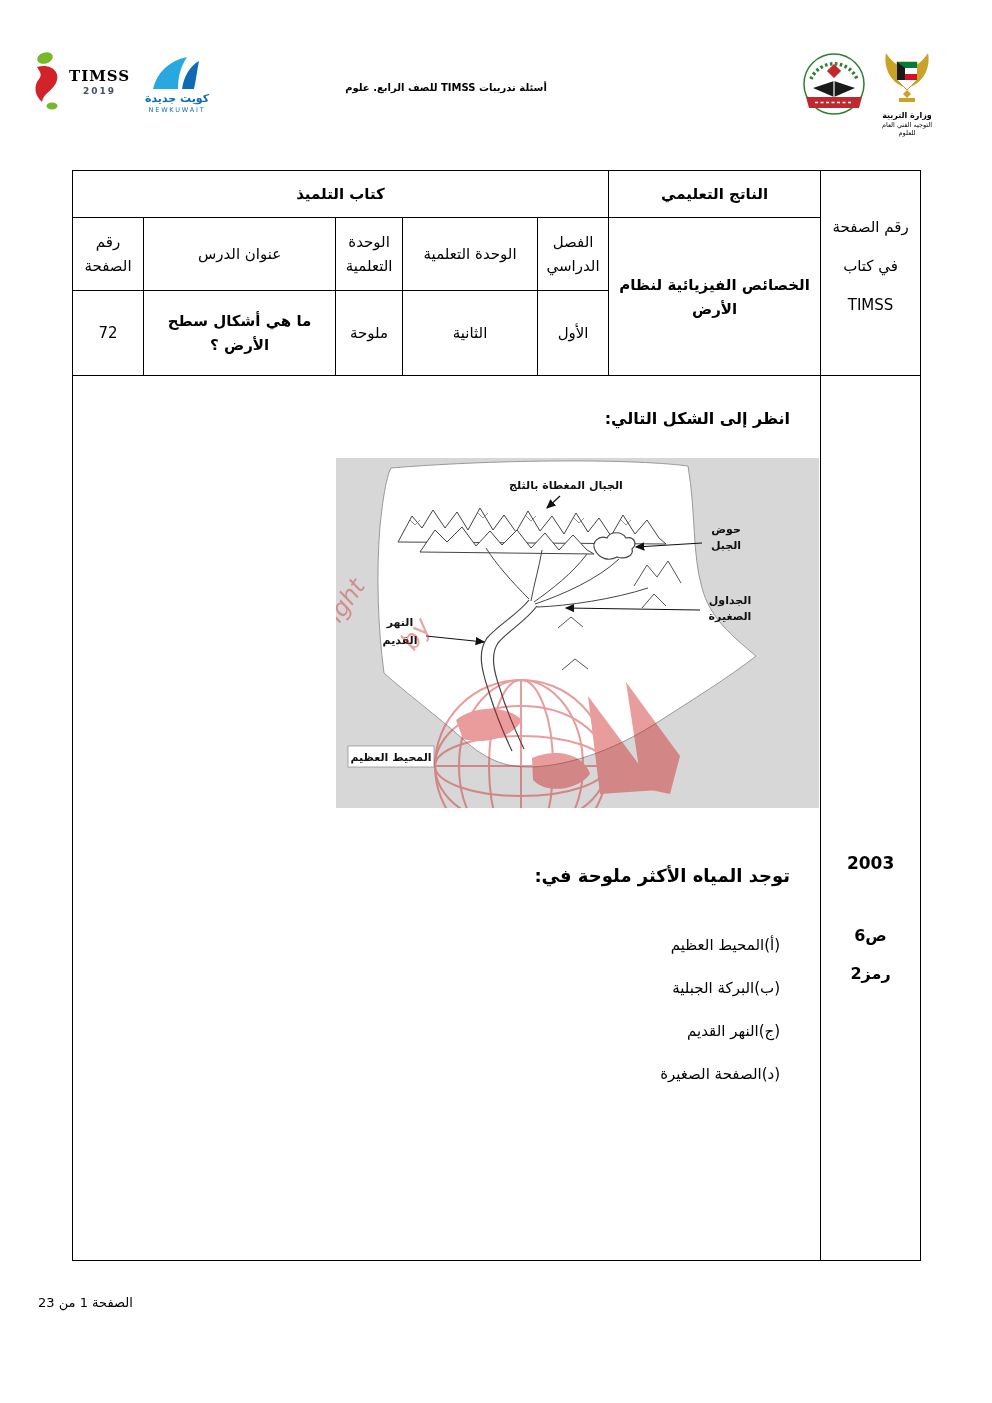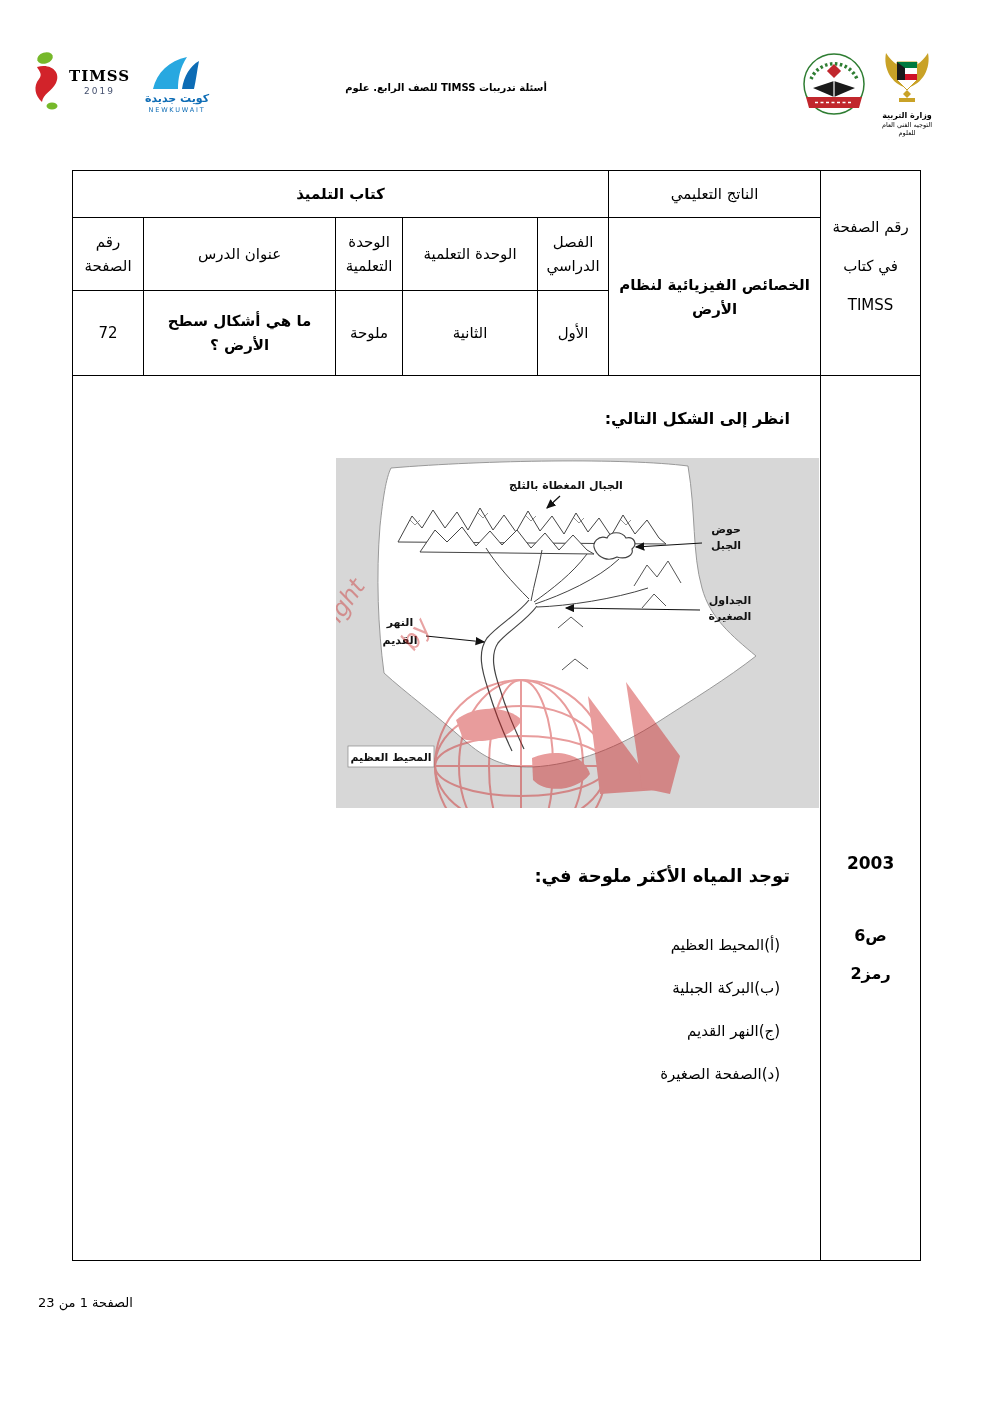--- a/index.html
+++ b/index.html
@@ -4,38 +4,38 @@
 <style>
   html,body{margin:0;padding:0;}
   body{
     width:992px;height:1403px;position:relative;background:#ffffff;
     font-family:"DejaVu Sans",sans-serif;color:#000;overflow:hidden;
   }
   
   .timss-logo{position:absolute;left:30px;top:50px;display:flex;align-items:center;gap:5px;}
   .timss-wordmark{text-align:center;}
   .tw-name{display:block;font-family:"DejaVu Serif",serif;font-size:15px;letter-spacing:1px;font-weight:600;}
-  .tw-year{display:block;font-size:9px;color:#44506e;letter-spacing:2px;margin-top:1px;}
+  .tw-year{display:block;font-size:9px;color:#44506e;letter-spacing:2px;margin-top:1px;font-weight:bold;}
   .nk-logo{position:absolute;left:140px;top:56px;width:74px;text-align:center;}
   .nk-ar{font-size:11px;font-weight:bold;color:#0d6cb5;margin-top:-2px;}
   .nk-en{font-size:6.5px;letter-spacing:1.8px;color:#0d6cb5;margin-top:1px;}
   .doc-title{position:absolute;left:296px;top:82px;width:300px;text-align:center;
     font-weight:bold;font-size:10px;direction:rtl;}
   .emblem-a{position:absolute;left:795px;top:52px;width:78px;text-align:center;}
   .emblem-b{position:absolute;left:874px;top:50px;width:66px;text-align:center;}
   .emblem-cap1{font-size:8px;font-weight:bold;direction:rtl;margin-top:1px;}
   .emblem-cap2{font-size:6.5px;direction:rtl;margin-top:1px;}
   
   .info-table{position:absolute;top:170px;left:72px;width:848px;border-collapse:collapse;
     table-layout:fixed;direction:rtl;}
   .info-table td{border:1.5px solid #000;font-size:15px;text-align:center;
     vertical-align:middle;padding:11px 4px;line-height:1.6;}
   .cell-timsspage{vertical-align:top;padding-top:10px;}
   .cell-timsspage div{margin-bottom:15px;}
-  .cell-outcome-h{text-align:right;padding-right:16px;font-weight:normal;}
+  .cell-outcome-h{text-align:right;padding-right:16px;font-weight:bold;}
   .cell-outcome-v{vertical-align:top;text-align:right;padding:8px 16px 0 8px;
     font-weight:bold;font-size:16px;line-height:1.9;}
   .cell-studentbook{text-align:right;padding-right:36px;font-weight:bold;}
   .cell-lesson{font-weight:bold;padding:0 20px;line-height:1.7;}
   .cell-side{vertical-align:top;text-align:center;font-weight:bold;}
   .side-year{margin-top:200px;font-size:17px;}
   .side-page{margin-top:46px;font-size:16px;}
   .side-code{margin-top:12px;font-size:16px;}
   .cell-content{position:relative;padding:0;vertical-align:top;}
   

